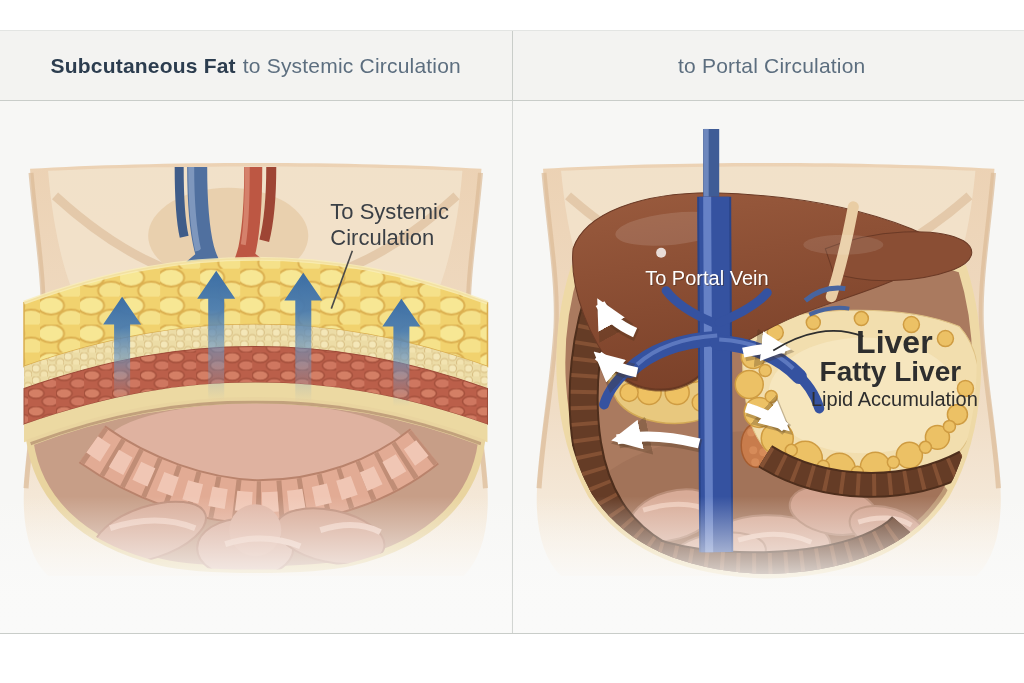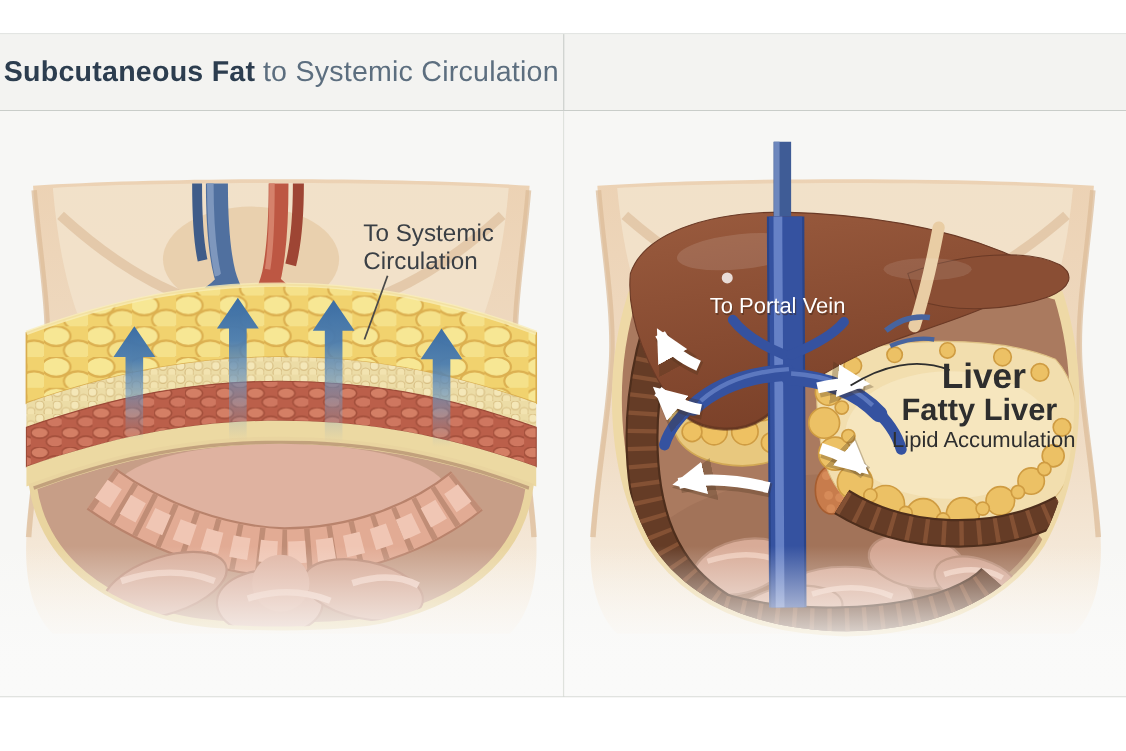--- a/index.html
+++ b/index.html
@@ -12,21 +12,21 @@
   .top-strip { height:30px; background:#ffffff; }
   .header-band {
     height:69px;
     background:var(--header_bg,#f3f3f1);
     border-top:1px solid #e3e5e3;
     border-bottom:1px solid var(--divider,#c9cdc9);
     display:grid; grid-template-columns:1fr 1px 1fr;
   }
   .header-cell {
     display:flex; align-items:center; justify-content:center;
-    font-size:26px; letter-spacing:.2px; white-space:nowrap;
+    font-size:21px; letter-spacing:.2px; white-space:nowrap;
   }
   .hb { font-weight:700; color:var(--header_bold,#2c3d4f); }
   .hr { font-weight:400; color:var(--header_light,#5c6e7f); margin-left:7px;text-align:center; }
   .header-vdiv { background:var(--divider,#c9cdc9); }
   .panels {
     height:532px;
     display:grid; grid-template-columns:1fr 1px 1fr;
     background:var(--panel_bg,#f7f7f5);
     border-bottom:1px solid var(--divider,#c9cdc9);
   }
@@ -48,20 +48,21 @@
 <div class="canvas">
   <div class="top-strip"></div>
 
   <header class="header-band">
     <div class="header-cell">
       <span class="hb">Subcutaneous Fat</span>
       <span class="hr">to Systemic Circulation</span>
     </div>
     <div class="header-vdiv"></div>
     <div class="header-cell">
+      <span class="hr">to Portal Circulation</span>
     </div>
   </header>
 
   <main class="panels">
 
     <section class="panel">
       <svg viewBox="0 0 511 533" preserveAspectRatio="none">
         <defs>
           <linearGradient id="LskinG" x1="0" y1="0" x2="0" y2="1">
             <stop offset="0" stop-color="#ecd2b4"></stop>

